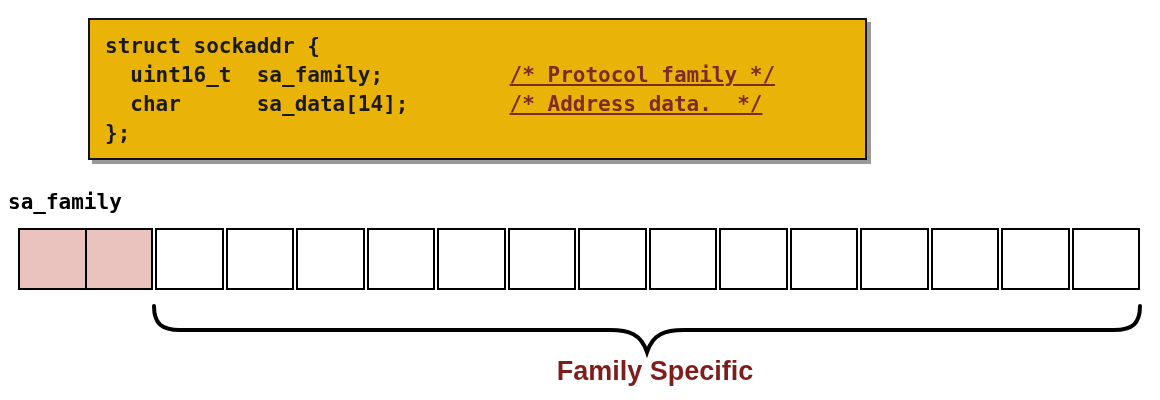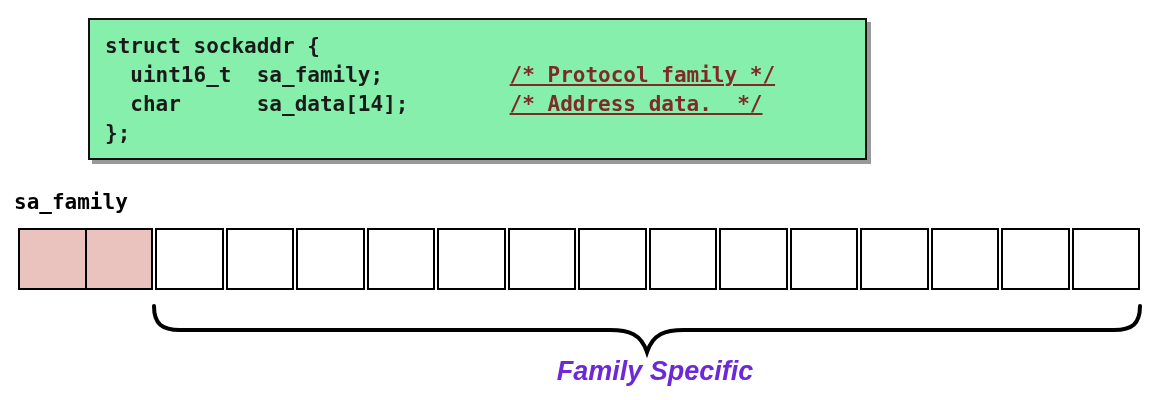--- a/index.html
+++ b/index.html
@@ -18,40 +18,40 @@
     width: 1160px;
     height: 400px;
   }
   
   .code-box {
     position: absolute;
     left: 88px;
     top: 18px;
     width: 760px;
     height: 114px;
-    background: #86efac;
+    background: #eab308;
     border: 2.5px solid #111111;
     box-shadow: 4px 4px 0 #999999;
     padding: 12px 0 12px 15px;
   }
   .code-pre {
     margin: 0;
     font-family: "DejaVu Sans Mono", "Liberation Mono", monospace;
     font-weight: bold;
     font-size: 21px;
     line-height: 29px;
     color: #1a1a1a;
     white-space: pre;
   }
   .code-line { white-space: pre; }
   .code-line .comment { color: #7E2A25; text-decoration: underline; }
   
   .field-label {
     position: absolute;
-    left: 14px;
+    left: 8px;
     top: 190px;
     font-family: "DejaVu Sans Mono", "Liberation Mono", monospace;
     font-weight: bold;
     font-size: 21px;
     color: #000000;
     white-space: pre;
   }
   
   .byte-row {
     position: absolute;
@@ -80,23 +80,22 @@
   }
   
   .brace-caption {
     position: absolute;
     left: 655px;
     top: 356px;
     transform: translateX(-50%);
     font-family: "Liberation Sans", sans-serif;
     font-weight: bold;
     font-size: 27px;
-    color: #6d28d9;
+    color: #7f1d1d;
     white-space: nowrap;
-    font-style: italic;
   }
 </style>
 </head>
 <body>
 
 <div class="stage">
 
   <div class="code-box">
     <pre class="code-pre"><div class="code-line"><span>struct sockaddr {</span><span class="comment"></span></div><div class="code-line"><span>  uint16_t  sa_family;          </span><span class="comment">/* Protocol family */</span></div><div class="code-line"><span>  char      sa_data[14];        </span><span class="comment">/* Address data.  */</span></div><div class="code-line"><span>};</span><span class="comment"></span></div></pre>
   </div>

